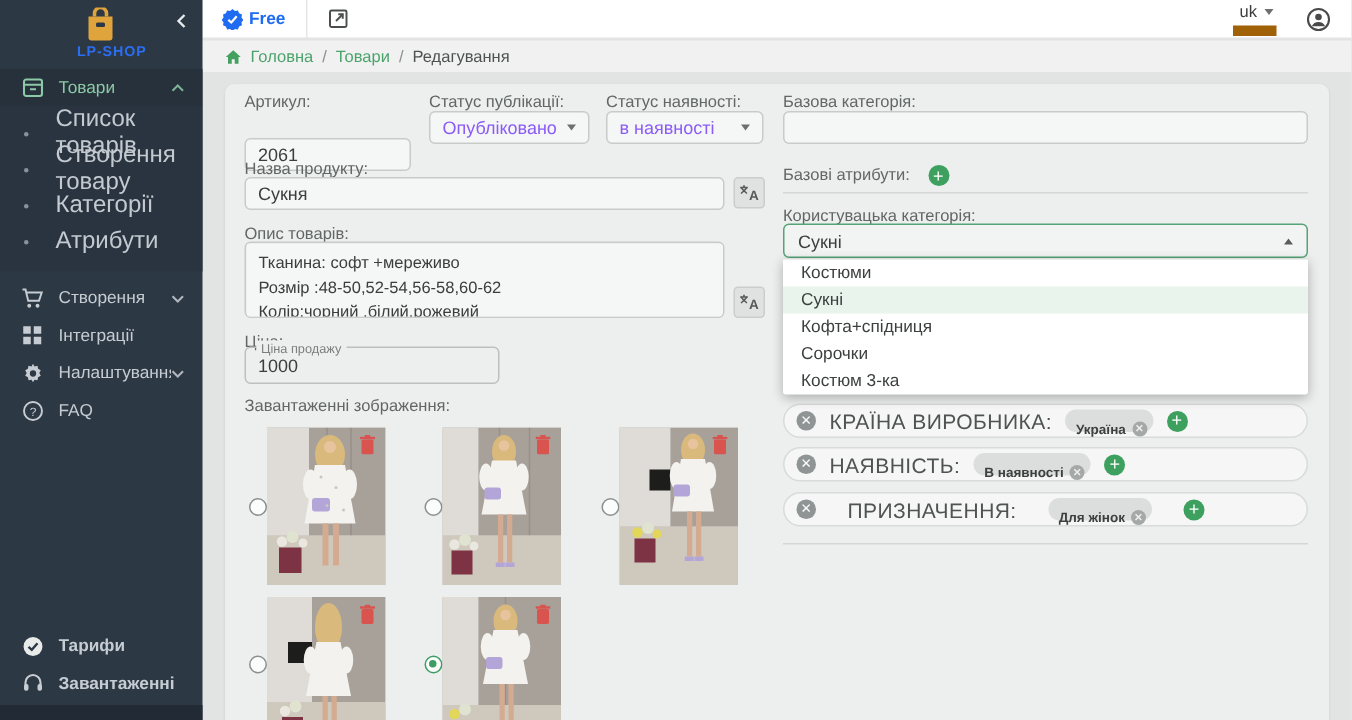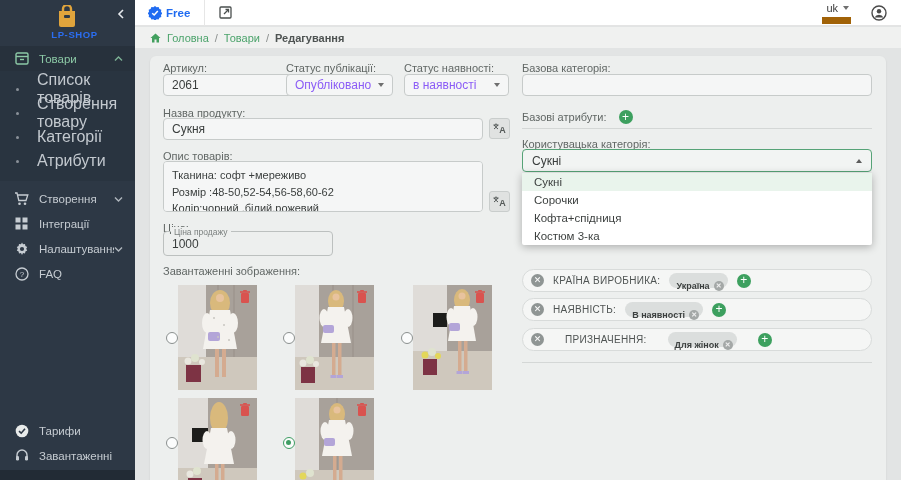--- a/index.html
+++ b/index.html
@@ -20,21 +20,21 @@
   .nav-item .nicon { width:15px; height:15px; margin-right:10px; display:flex;
     align-items:center; justify-content:center; flex:0 0 auto; }
   .nav-item .nlabel { flex:1; white-space:nowrap; overflow:hidden; }
   .nav-item.active { background:#27313c; color:#8cc9a6; }
   .submenu { background:#293440; padding:6px 0 8px 0; flex:0 0 auto; }
   .sub-item { height:24px; display:flex; align-items:center; padding-left:16px;
     color:#c3c9cf; font-size:16px; cursor:pointer; }
   .sub-item .dot { width:3px; height:3px; border-radius:50%; background:#8a9199;
     margin-right:18px; flex:0 0 auto; }
   .side-spacer { flex:1 1 auto; }
-  .side-bottom { flex:0 0 auto; padding-bottom:2px; }
+  .side-bottom { flex:0 0 auto; padding-bottom:2px;font-weight:bold; }
   .side-strip { height:10px; background:#222b35; flex:0 0 auto; }
   .chev { opacity:.85; }
 
   
   .topbar { position:absolute; left:135px; top:0; width:766px; height:26px;
     background:#ffffff; border-bottom:1px solid #e4e4e4; display:flex;
     align-items:center; padding:0 14px 0 13px; }
   .free-badge { display:flex; align-items:center; gap:4px; cursor:pointer; }
   .free-badge span { color:#1f6bf1; font-size:11.5px; font-weight:bold; }
   .tb-div { width:1px; height:26px; background:#e6e6e6; margin:0 14px; }
@@ -48,21 +48,21 @@
   .caret-up { width:0; height:0; border-left:3.5px solid transparent;
     border-right:3.5px solid transparent; border-bottom:4px solid #5c5c5c; }
   .account { cursor:pointer; display:flex; align-items:center; color:#4a4a4a; }
 
   
   .breadcrumb { position:absolute; left:135px; top:27px; width:766px; height:21px;
     background:#f0f1f0; display:flex; align-items:center; gap:6px; padding-left:15px;
     font-size:11px; }
   .bc-link { color:#4ba36b; cursor:pointer; }
   .bc-sep { color:#8b8f8e; }
-  .bc-cur { color:#4e5352;font-weight:bold; }
+  .bc-cur { color:#4e5352; }
 
   
   .content { position:absolute; left:135px; top:48px; width:766px; height:432px;
     background:#e2e4e4; overflow:hidden; }
   .card { position:absolute; left:15px; top:8px; width:736px; height:470px;
     background:#edefee; border-radius:6px; box-shadow:0 1px 2px rgba(0,0,0,.1); }
 
   .lbl { position:absolute; font-size:11px; color:#61676​5; color:#616765; white-space:nowrap; }
   .inp { position:absolute; background:#f5f6f6; border:1px solid #c7cbca; border-radius:4px;
     height:22px; font-size:12px; color:#3a3e3d; padding:0 8px;
@@ -108,21 +108,21 @@
   .sel-green { position:absolute; background:#f2f4f3; border:1.5px solid #56a377;
     border-radius:4px; height:23px; display:flex; align-items:center; padding:0 9px;
     font-size:12px; color:#3a3e3d; cursor:pointer; }
   .dropdown { position:absolute; background:#ffffff; box-shadow:0 2px 8px rgba(0,0,0,.28);
     border-radius:0 0 2px 2px; z-index:20; }
   .dd-opt { height:18px; display:flex; align-items:center; padding-left:12px;
     font-size:11.5px; color:#3c403f; cursor:pointer; }
   .dd-opt.selected { background:#e9f4ec; }
   .pill { position:absolute; height:23px; background:#f5f6f5; border:1px solid #d8dbda;
     border-radius:12px; display:flex; align-items:center; padding:0 10px 0 8px; gap:9px; }
-  .pill-label { font-size:10px; color:#4f5453; letter-spacing:.3px; white-space:nowrap; }
+  .pill-label { font-size:14px; color:#4f5453; letter-spacing:.3px; white-space:nowrap; }
   .chip { height:15px; background:#dbdedd; border-radius:8px; display:flex;
     align-items:center; gap:4px; padding:11px 4px 0 7px; cursor:default; }
   .chip span { font-size:9px; font-weight:bold; color:#3c403f; white-space:nowrap; }
   .chip .chip-x { width:10px; height:10px; border-radius:50%; background:#a4a8a7;
     color:#eee; font-size:7px; display:inline-flex; align-items:center;
     justify-content:center; cursor:pointer; }
   .chip .chip-x::before { content:"✕"; }
 </style>
 </head>
 <body>
@@ -289,21 +289,21 @@
     <span class="bc-sep">/</span>
     <span class="bc-link">Товари</span>
     <span class="bc-sep">/</span>
     <span class="bc-cur">Редагування</span>
   </div>
 
   <div class="content">
     <div class="card">
 
       <div class="lbl" style="left:13px; top:6px;">Артикул:</div>
-      <div class="inp-wrap" style="left:13px; top:18px; width:132px;">
+      <div class="inp-wrap" style="left:13px; top:36px; width:111px;">
         <input class="inp" value="2061" style="">
       </div>
 
       <div class="lbl" style="left:136px; top:6px;">Статус публікації:</div>
       <div class="sel" style="left:136px; top:18px; width:107px;">
         <span class="sval">Опубліковано</span>
         <span class="caret-down"></span>
       </div>
 
       <div class="lbl" style="left:254px; top:6px;">Статус наявності:</div>
@@ -513,23 +513,24 @@
       </div>
       <div class="divider" style="left:372px; top:72px; width:350px;"></div>
 
       <div class="lbl" style="left:372px; top:82px;">Користувацька категорія:</div>
       <div class="sel-green" style="left:372px; top:93px; width:350px;">
         <span class="sval" style="flex:1;">Сукні</span>
         <span class="caret-up"></span>
       </div>
 
       <div class="dropdown" style="left:372px; top:117px; width:350px;">
+        <div class="dd-opt">Костюми</div>
         <div class="dd-opt selected">Сукні</div>
+        <div class="dd-opt">Кофта+спідниця</div>
         <div class="dd-opt">Сорочки</div>
-        <div class="dd-opt">Кофта+спідниця</div>
         <div class="dd-opt">Костюм 3-ка</div>
       </div>
 
       <div class="pill" style="left:372px; top:213px; width:350px;">
         <span class="x-btn"></span>
         <span class="pill-label">КРАЇНА ВИРОБНИКА:</span>
         <span class="chip">
           <span>Україна</span>
           <span class="chip-x"></span>
         </span>

